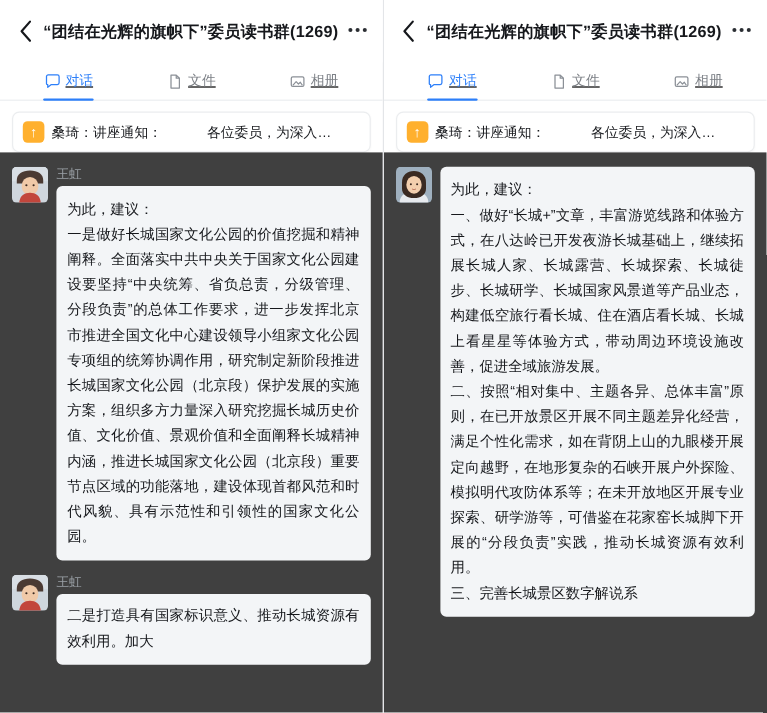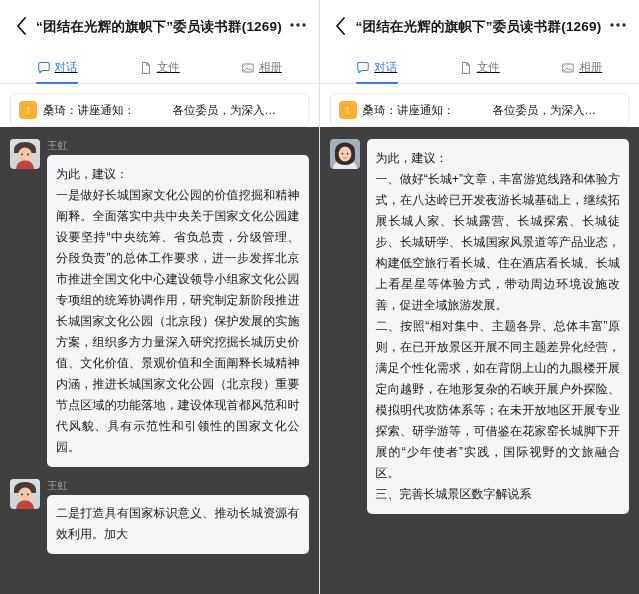--- a/index.html
+++ b/index.html
@@ -344,20 +344,20 @@
             <path d="M3 30c0-6.4 5.4-9.6 12-9.6S27 23.6 27 30H3Z" fill="#e7eaee"></path>
             <path d="M5 13c0-6 4.2-9.5 10-9.5S25 7 25 13v5c0 5-4.2 8-10 8S5 23 5 18v-5Z" fill="#3a2a22"></path>
             <ellipse cx="15" cy="15" rx="6.4" ry="7.4" fill="#f3cfae"></ellipse>
             <circle cx="12.4" cy="14.6" r="0.85" fill="#3b2a22"></circle>
             <circle cx="17.6" cy="14.6" r="0.85" fill="#3b2a22"></circle>
             <path d="M13.6 18.6c.9.6 1.9.6 2.8 0" stroke="#c07a63" stroke-width="0.8" fill="none" stroke-linecap="round"></path>
           </svg>
         </div>
         <div class="msg-body">
           <div class="bubble lead"><span class="bubble-line bubble-intro">为此，建议：</span><span class="bubble-line">一、做好“长城+”文章，丰富游览线路和体验方式，在八达岭已开发夜游长城基础上，继续拓展长城人家、长城露营、长城探索、长城徒步、长城研学、长城国家风景道等产品业态，构建低空旅行看长城、住在酒店看长城、长城上看星星等体验方式，带动周边环境设施改善，促进全域旅游发展。
-二、按照“相对集中、主题各异、总体丰富”原则，在已开放景区开展不同主题差异化经营，满足个性化需求，如在背阴上山的九眼楼开展定向越野，在地形复杂的石峡开展户外探险、模拟明代攻防体系等；在未开放地区开展专业探索、研学游等，可借鉴在花家窑长城脚下开展的“少年使者”实践，国际视野的文旅融合区。
+二、按照“相对集中、主题各异、总体丰富”原则，在已开放景区开展不同主题差异化经营，满足个性化需求，如在背阴上山的九眼楼开展定向越野，在地形复杂的石峡开展户外探险、模拟明代攻防体系等；在未开放地区开展专业探索、研学游等，可借鉴在花家窑长城脚下开展的“分段负责”实践，推动长城资源有效利用。
 三、完善长城景区数字解说系</span></div>
         </div>
       </div>
     </div>
   </div>
 
 </div>
 
 </body></html>

